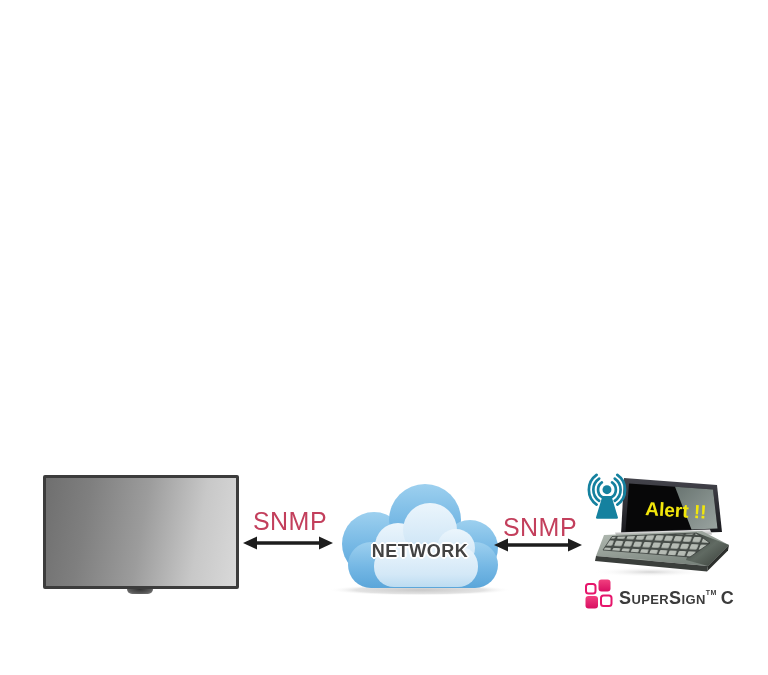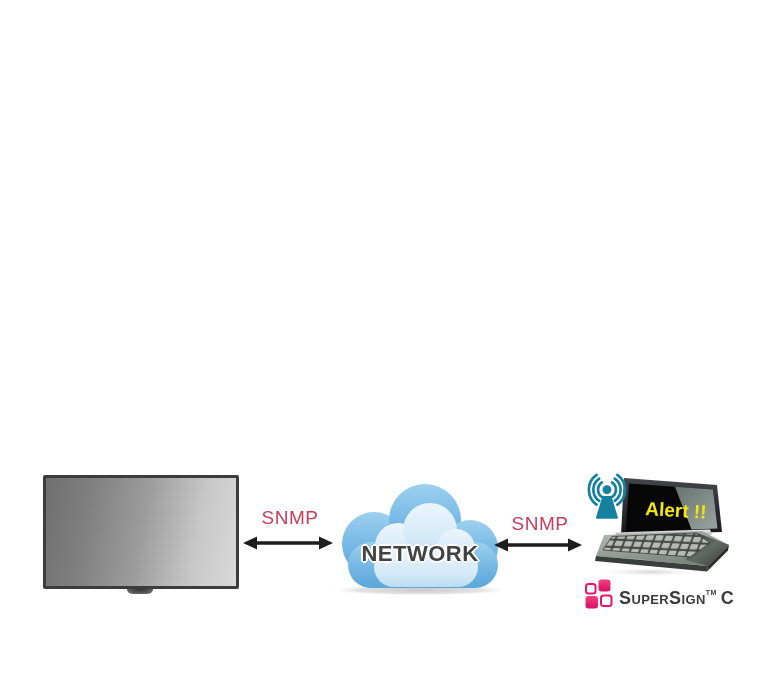--- a/index.html
+++ b/index.html
@@ -17,37 +17,37 @@
   }
   .monitor-notch{
     position:absolute;left:127px;top:589px;width:26px;height:5px;
     background:radial-gradient(ellipse at 50% 0%,#2f2f2f 0%,#5a5a5a 60%,#8a8a8a 100%);
     border-radius:0 0 13px 13px;
   }
 
   
   .snmp-label{
     position:absolute;width:80px;text-align:center;
-    font-size:19px;font-weight:400;letter-spacing:.5px;color:#c33f5c;
+    font-size:25px;font-weight:400;letter-spacing:.5px;color:#c33f5c;
   }
   .snmp-label.left{left:250px;top:507px;}
   .snmp-label.right{left:500px;top:513px;}
 
   
   .arrow{position:absolute;}
   .arrow.left{left:243px;top:534px;}
   .arrow.right{left:494px;top:536px;}
   .arrow line{stroke:#1d1d1d;stroke-width:3.6px;}
   .arrow polygon{fill:#1d1d1d;}
 
   
   .cloud-svg{position:absolute;left:328px;top:470px;}
   .network-label{
     position:absolute;left:328px;top:541px;width:184px;text-align:center;
-    font-size:22px;font-weight:700;letter-spacing:.5px;color:#424242;
+    font-size:18px;font-weight:700;letter-spacing:.5px;color:#424242;
     text-shadow:-2px 0 #fff,2px 0 #fff,0 -2px #fff,0 2px #fff,
                 -1px -1px #fff,1px -1px #fff,-1px 1px #fff,1px 1px #fff;
   }
 
   
   .laptop-svg{position:absolute;left:588px;top:465px;}
   .alert-text{
     font-family:"Liberation Sans", sans-serif;
     font-size:19px;font-weight:700;fill:#f2e60b;
   }

